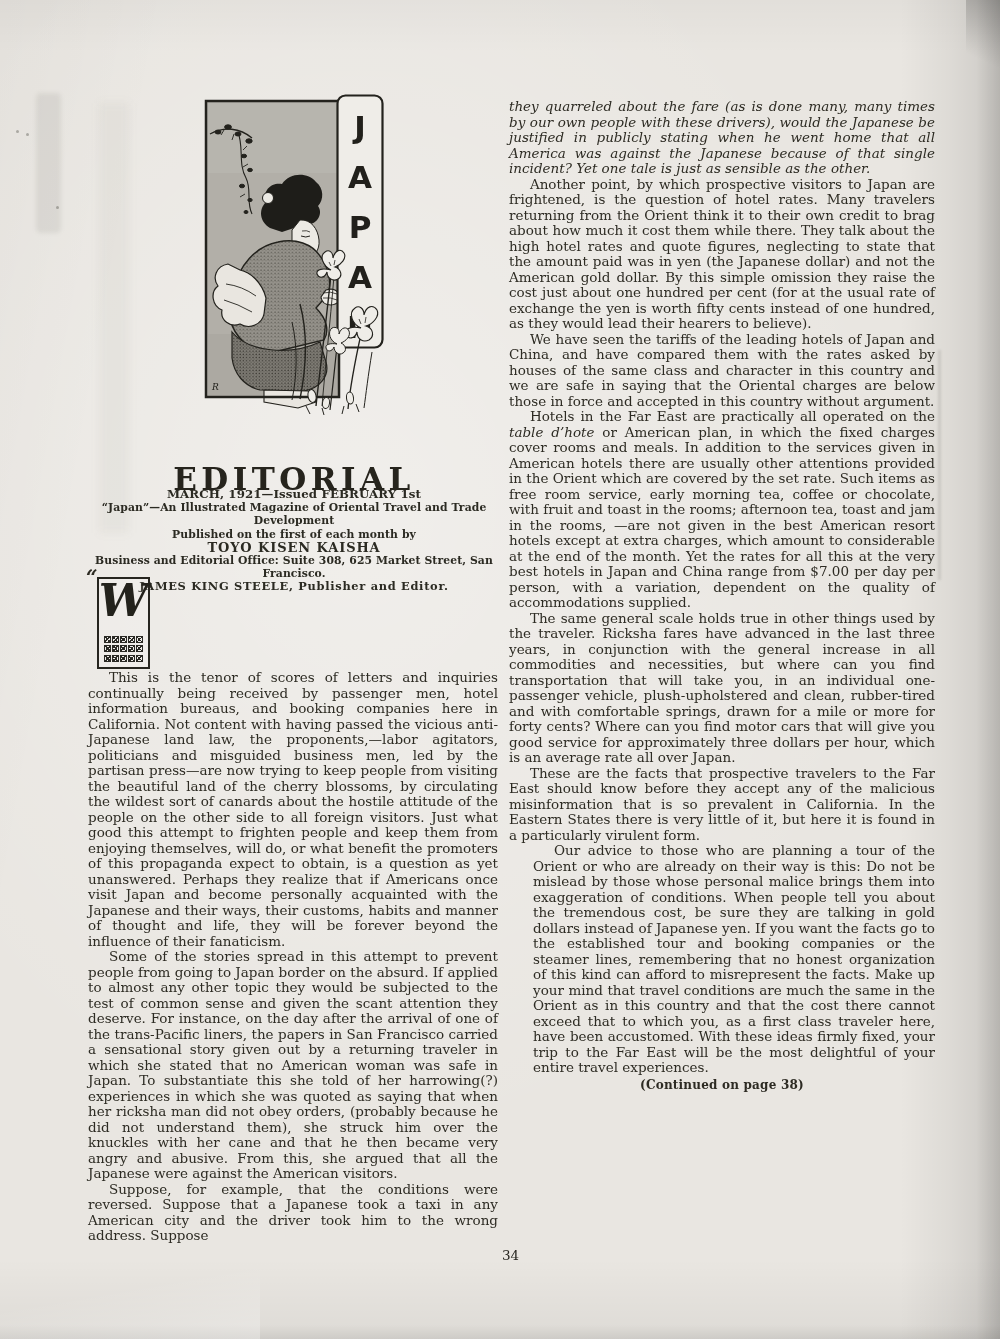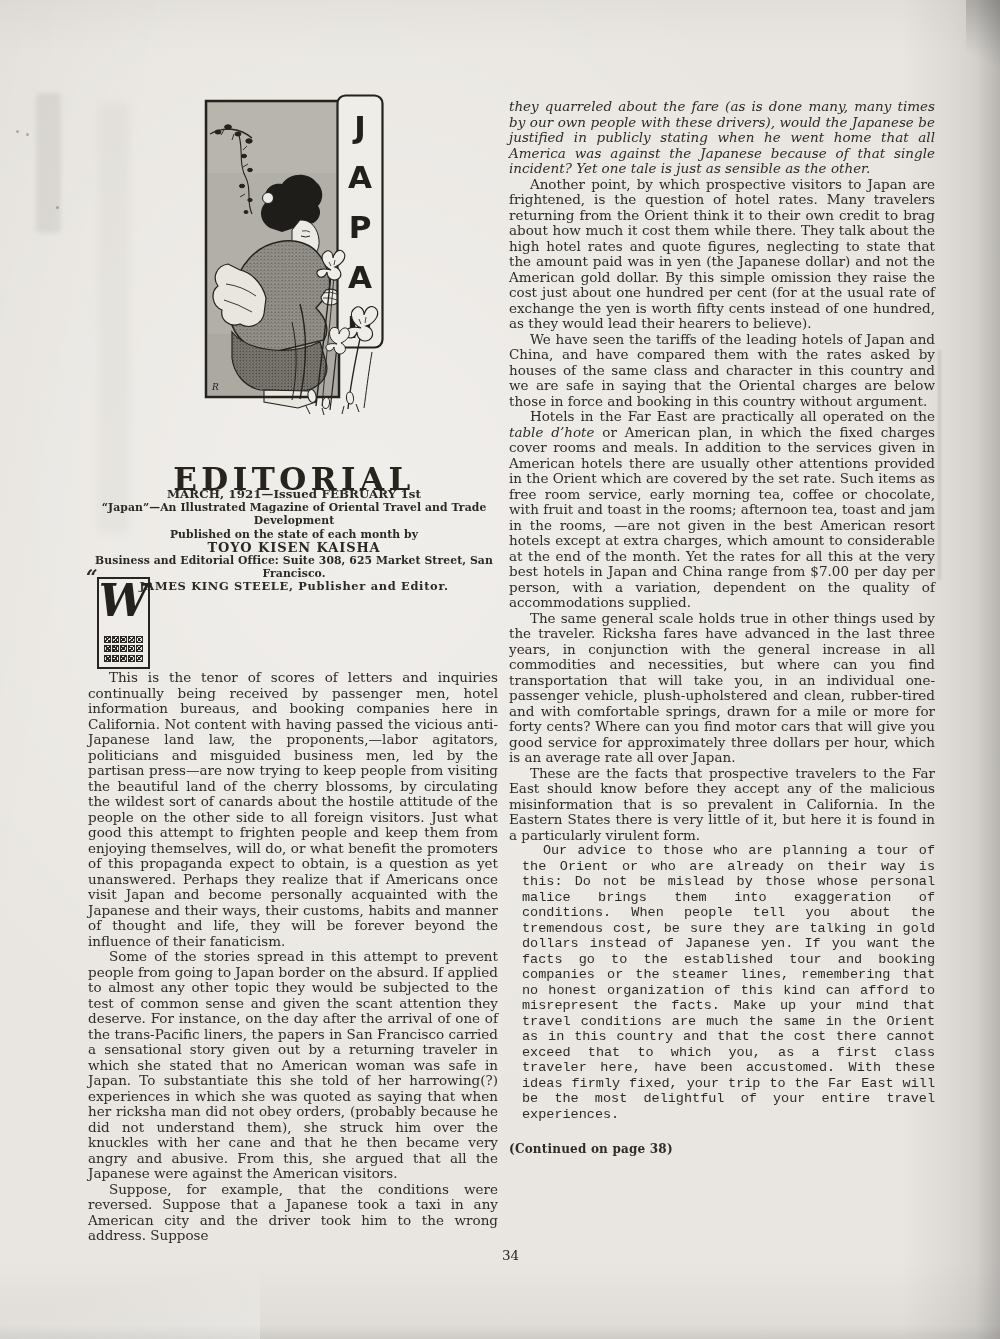--- a/index.html
+++ b/index.html
@@ -63,22 +63,22 @@
   .dbox { position:absolute; left:9px; top:2px; width:53px; height:92px;
     border:2.5px solid #26251f; display:flex; flex-direction:column; align-items:center;
     justify-content:space-between; padding:0 0 3px; background:rgba(255,255,255,0.12); }
   .dletter { font-size:44px; line-height:44px; font-weight:700; color:#23221c; }
   .prow { display:block; height:9.5px; line-height:0; text-align:center; white-space:nowrap; }
   .px { display:inline-block; width:7px; height:7px; border:1px solid #2a2924; margin:0 0.5px;
     background:
       linear-gradient(45deg,  rgba(0,0,0,0) 40%, #2a2924 40%, #2a2924 60%, rgba(0,0,0,0) 60%),
       linear-gradient(135deg, rgba(0,0,0,0) 40%, #2a2924 40%, #2a2924 60%, rgba(0,0,0,0) 60%); }
 
-  .advice { margin-left:13px;font-family:Liberation Mono, monospace; }
-  .continued { font-weight:700; font-size:12px; margin-top:20px; letter-spacing:0.2px; }
+  .advice { margin-left:24px; }
+  .continued { font-weight:700; font-size:12px; text-align:center; margin-top:2px; letter-spacing:0.2px; }
   .pagenum { position:absolute; left:502px; top:1247px; font-weight:400; font-size:13.5px; color:#26251f; }
 </style>
 </head>
 <body>
 
 <div class="page">
 
   <div class="ghost-band"></div>
   <div class="ghost-strip"></div>
   <div class="speck" style="left:16px; top:130px;"></div>
@@ -179,21 +179,21 @@
 
       <text x="8" y="296" font-size="9" font-style="italic" fill="#23221d" font-family="DejaVu Serif, serif">R</text>
     </svg>
   </div>
 
   <div class="title">EDITORIAL</div>
 
   <div class="masthead">
     <div class="m m-lg">MARCH, 1921—Issued FEBRUARY 1st</div>
     <div class="m">“Japan”—An Illustrated Magazine of Oriental Travel and Trade Development</div>
-    <div class="m">Published on the state of each month by</div>
+    <div class="m">Published on the first of each month by</div>
     <div class="m m-kaisha">TOYO KISEN KAISHA</div>
     <div class="m">Business and Editorial Office:  Suite 308, 625 Market Street, San Francisco.</div>
     <div class="m m-steele">JAMES KING STEELE, Publisher and Editor.</div>
   </div>
 
   <div class="body-col col-left">
     <p class="lead noindent">
       <span class="dropwrap">
         <span class="oq">“</span>
         <span class="dbox">
@@ -207,21 +207,21 @@
       </span>
     </p>
     <p class="clear">This is the tenor of scores of letters and inquiries continually being received by passenger men, hotel information bureaus, and booking companies here in California. Not content with having passed the vicious anti-Japanese land law, the proponents,—labor agitators, politicians and misguided business men, led by the partisan press—are now trying to keep people from visiting the beautiful land of the cherry blossoms, by circulating the wildest sort of canards about the hostile attitude of the people on the other side to all foreign visitors. Just what good this attempt to frighten people and keep them from enjoying themselves, will do, or what benefit the promoters of this propaganda expect to obtain, is a question as yet unanswered. Perhaps they realize that if Americans once visit Japan and become personally acquainted with the Japanese and their ways, their customs, habits and manner of thought and life, they will be forever beyond the influence of their fanaticism.</p>
     <p>Some of the stories spread in this attempt to prevent people from going to Japan border on the absurd. If applied to almost any other topic they would be subjected to the test of common sense and given the scant attention they deserve. For instance, on the day after the arrival of one of the trans-Pacific liners, the papers in San Francisco carried a sensational story given out by a returning traveler in which she stated that no American woman was safe in Japan. To substantiate this she told of her harrowing(?) experiences in which she was quoted as saying that when her ricksha man did not obey orders, (probably because he did not understand them), she struck him over the knuckles with her cane and that he then became very angry and abusive. From this, she argued that all the Japanese were against the American visitors.</p>
     <p>Suppose, for example, that the conditions were reversed. Suppose that a Japanese took a taxi in any American city and the driver took him to the wrong address. Suppose</p>
   </div>
 
   <div class="body-col col-right">
     <p class="noindent">they quarreled about the fare (as is done many, many times by our own people with these drivers), would the Japanese be justified in publicly stating when he went home that all America was against the Japanese because of that single incident? Yet one tale is just as sensible as the other.</p>
     <p>Another point, by which prospective visitors to Japan are frightened, is the question of hotel rates. Many travelers returning from the Orient think it to their own credit to brag about how much it cost them while there. They talk about the high hotel rates and quote figures, neglecting to state that the amount paid was in yen (the Japanese dollar) and not the American gold dollar. By this simple omission they raise the cost just about one hundred per cent (for at the usual rate of exchange the yen is worth fifty cents instead of one hundred, as they would lead their hearers to believe).</p>
-    <p>We have seen the tariffs of the leading hotels of Japan and China, and have compared them with the rates asked by houses of the same class and character in this country and we are safe in saying that the Oriental charges are below those in force and booking in this country without argument.</p>
+    <p>We have seen the tariffs of the leading hotels of Japan and China, and have compared them with the rates asked by houses of the same class and character in this country and we are safe in saying that the Oriental charges are below those in force and accepted in this country without argument.</p>
     <p><span>Hotels in the Far East are practically all operated on the </span><i>table d’hote</i><span> or American plan, in which the fixed charges cover rooms and meals. In addition to the services given in American hotels there are usually other attentions provided in the Orient which are covered by the set rate. Such items as free room service, early morning tea, coffee or chocolate, with fruit and toast in the rooms; afternoon tea, toast and jam in the rooms, —are not given in the best American resort hotels except at extra charges, which amount to considerable at the end of the month. Yet the rates for all this at the very best hotels in Japan and China range from $7.00 per day per person, with a variation, dependent on the quality of accommodations supplied.</span></p>
     <p>The same general scale holds true in other things used by the traveler. Ricksha fares have advanced in the last three years, in conjunction with the general increase in all commodities and necessities, but where can you find transportation that will take you, in an individual one-passenger vehicle, plush-upholstered and clean, rubber-tired and with comfortable springs, drawn for a mile or more for forty cents? Where can you find motor cars that will give you good service for approximately three dollars per hour, which is an average rate all over Japan.</p>
     <p>These are the facts that prospective travelers to the Far East should know before they accept any of the malicious misinformation that is so prevalent in California. In the Eastern States there is very little of it, but here it is found in a particularly virulent form.</p>
     <p class="advice">Our advice to those who are planning a tour of the Orient or who are already on their way is this: Do not be mislead by those whose personal malice brings them into exaggeration of conditions. When people tell you about the tremendous cost, be sure they are talking in gold dollars instead of Japanese yen. If you want the facts go to the established tour and booking companies or the steamer lines, remembering that no honest organization of this kind can afford to misrepresent the facts. Make up your mind that travel conditions are much the same in the Orient as in this country and that the cost there cannot exceed that to which you, as a first class traveler here, have been accustomed. With these ideas firmly fixed, your trip to the Far East will be the most delightful of your entire travel experiences.</p>
     <div class="continued">(Continued on page 38)</div>
   </div>
 
   <div class="pagenum">34</div>
 
 </div>

